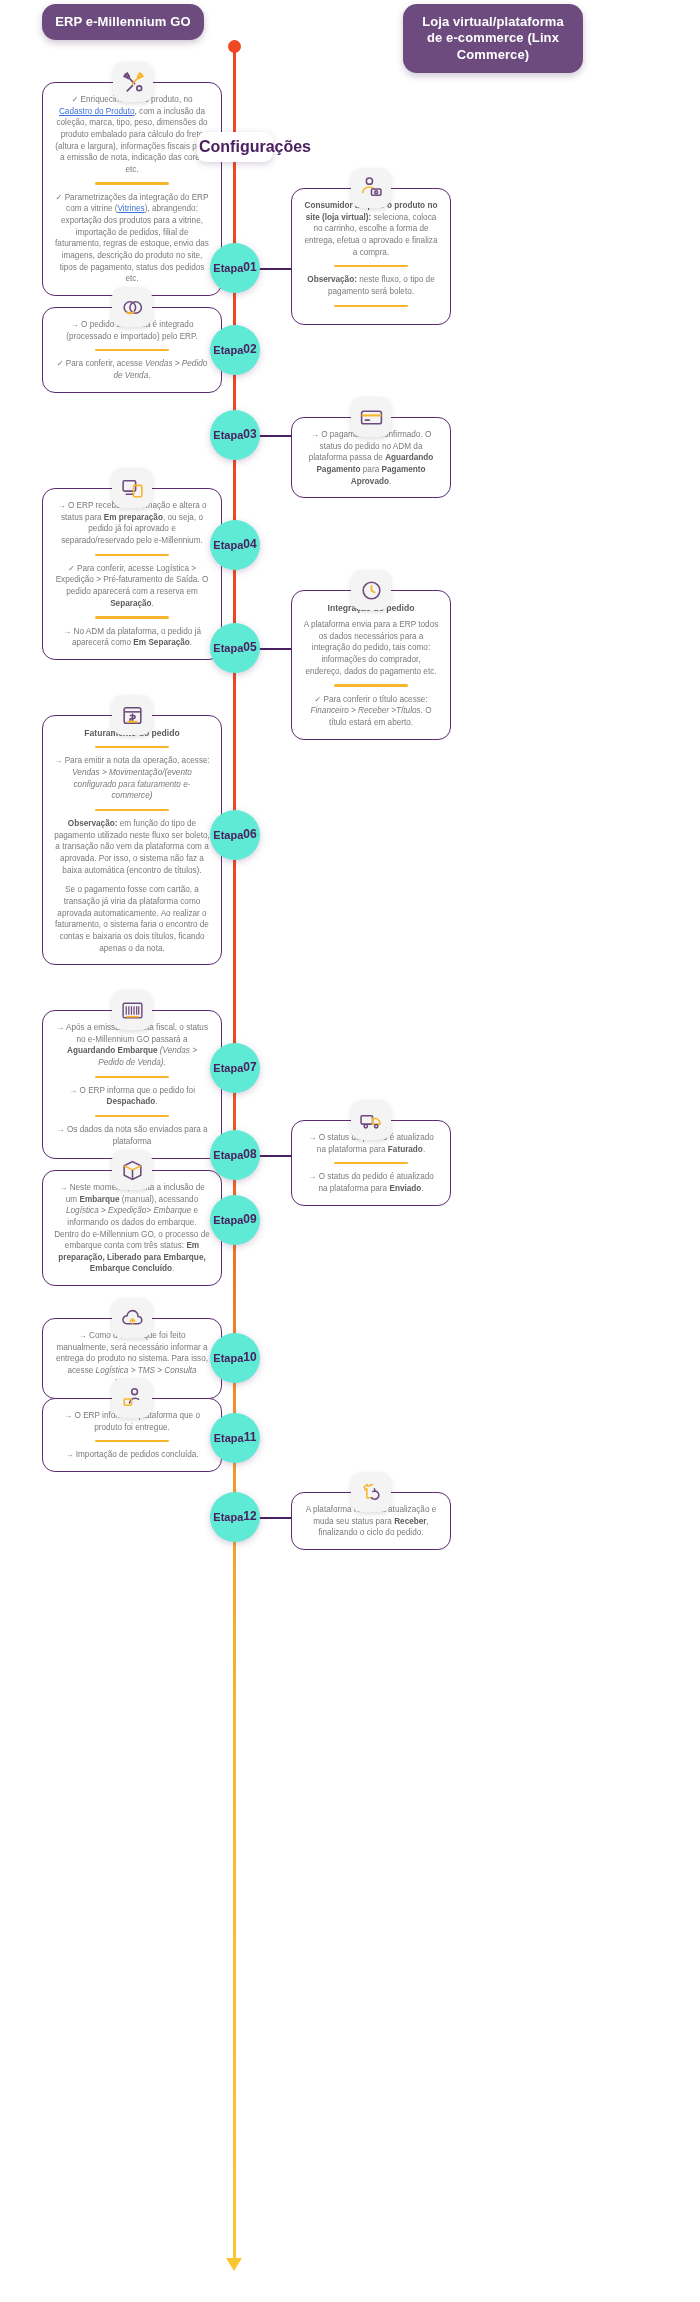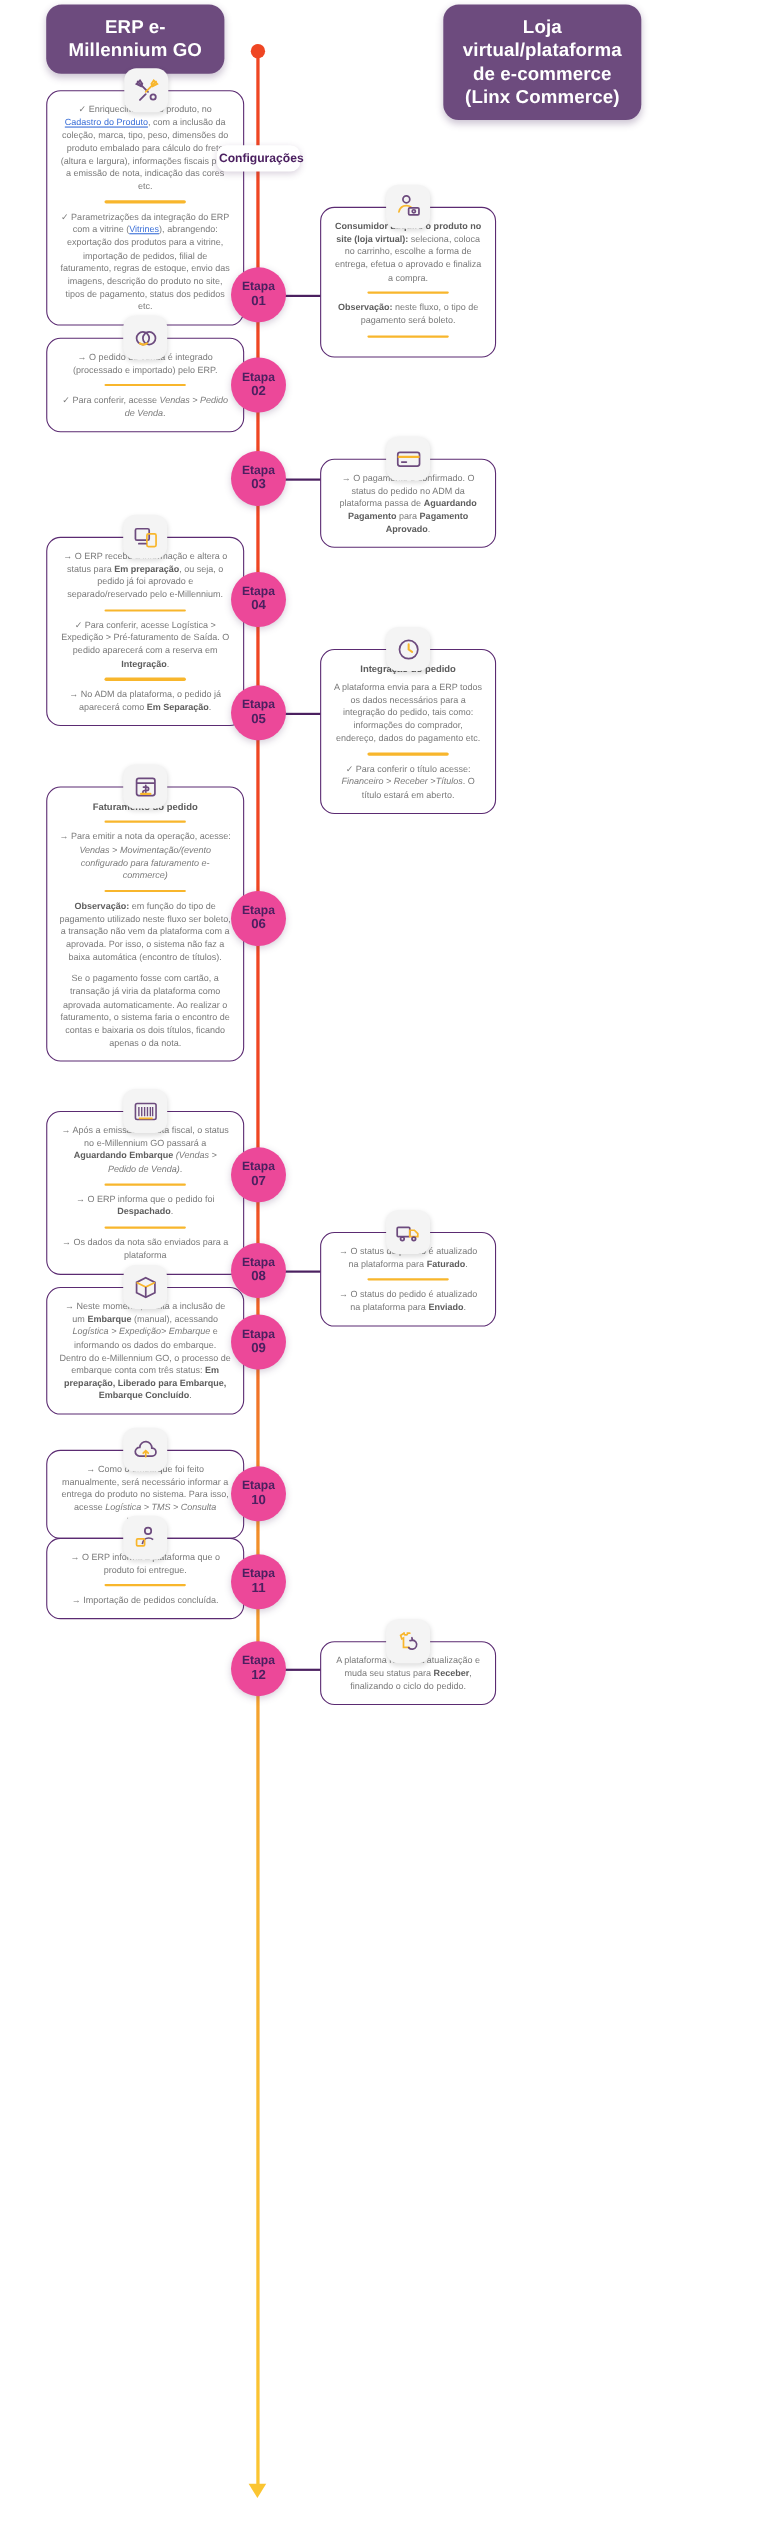--- a/index.html
+++ b/index.html
@@ -11,21 +11,21 @@
   }
   body { position: relative; width: 700px; height: 2302px; overflow: hidden; }
 
   
   .col-header {
     position: absolute;
     background: #6d4b7e;
     color: #ffffff;
     border-radius: 14px;
     text-align: center;
-    font-size: 17px;
+    font-size: 13px;
     font-weight: 700;
     letter-spacing: .1px;
     line-height: 1.25;
     padding: 10px 12px;
     box-shadow: 0 3px 7px rgba(80,50,100,.28);
   }
   #header-left  { left: 42px;  top: 4px;  width: 162px; }
   #header-right { left: 403px; top: 4px;  width: 180px; }
 
   
@@ -56,44 +56,44 @@
     border-right: 8px solid transparent;
     border-top: 13px solid #fbc531;
   }
 
   
   .stage {
     position: absolute;
     left: 210px;
     width: 50px; height: 50px;
     border-radius: 50%;
-    background: #ec4899;
+    background: #5eead4;
     box-shadow: 0 2px 7px rgba(90,60,110,.26);
-    display: flex; flex-direction: column;
+    display: flex; 
     align-items: center; justify-content: center;
     color: #4b2060;
     font-weight: 700;
     font-size: 11px;
     line-height: 1.15;
     z-index: 6;
   }
   .stage .num { font-size: 12px; }
 
   
   .config-pill {
     position: absolute;
     left: 197px; top: 132px;
     width: 76px;
     padding: 6px 2px;
     background: #ffffff;
     border-radius: 9px;
     box-shadow: 0 2px 7px rgba(90,60,110,.24);
     color: #4b2060;
     font-weight: 700;
-    font-size: 11px;
+    font-size: 16px;
     text-align: center;
     z-index: 6;
   }
 
   
   .card {
     position: absolute;
     border: 1.6px solid #5b2b72;
     border-radius: 13px;
     background: #ffffff;
@@ -253,21 +253,21 @@
     <rect x="13" y="9" width="8" height="11" rx="1.3" stroke="#f8b62c"></rect>
     <path d="M6 17.5h6" stroke-linecap="round"></path>
   </svg>
 </div>
 <div class="card left" style="top:488px;">
   <p>
     <span>→ O ERP recebe a informação e altera o status para </span><b>Em preparação</b><span>, ou seja, o pedido já foi aprovado e separado/reservado pelo e-Millennium.</span>
   </p>
   <hr class="rule">
   <p>
-    <span>✓ Para conferir, acesse Logística &gt; Expedição &gt; Pré-faturamento de Saída. O pedido aparecerá com a reserva em </span><b>Integração</b><span>.</span>
+    <span>✓ Para conferir, acesse Logística &gt; Expedição &gt; Pré-faturamento de Saída. O pedido aparecerá com a reserva em </span><b>Separação</b><span>.</span>
   </p>
   <hr class="rule">
   <p>
     <span>→ No ADM da plataforma, o pedido já aparecerá como </span><b>Em Separação</b><span>.</span>
   </p>
 </div>
 
 <div class="stage" style="top:623px;">
   <span>Etapa</span>
   <span class="num">05</span>

